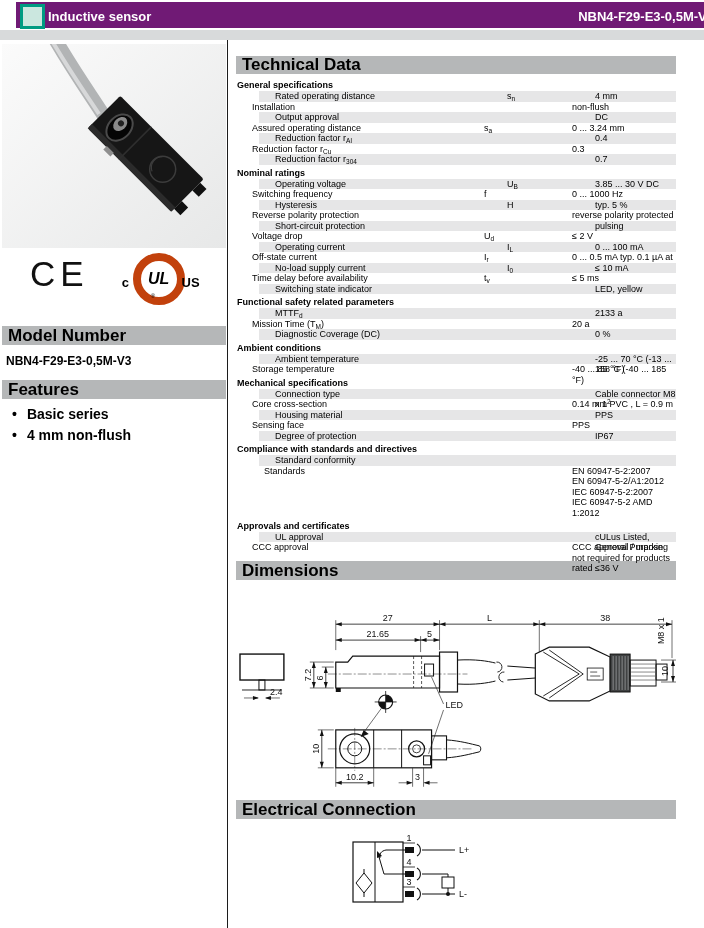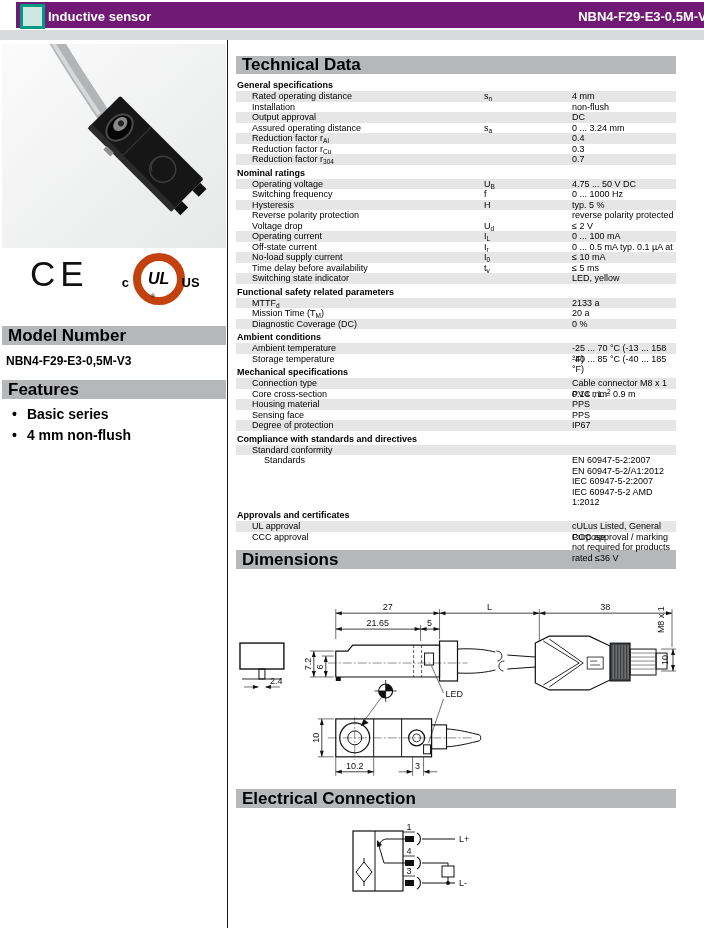--- a/index.html
+++ b/index.html
@@ -32,21 +32,21 @@
   .model-bar{margin-top:26px;}
   .model-text{font-size:12px;font-weight:bold;margin:9px 0 0 4px;}
   .features-bar{margin-top:12px;}
   .features-list{margin:7px 0 0 10px;padding:0;list-style:none;}
   .features-list li{font-size:14px;font-weight:bold;margin-bottom:5px;display:flex;}
   .features-list li::before{content:"•";margin-right:10px;}
   
   .tech-table{margin-top:3px;font-size:9px;}
   .tech-section-title{font-size:9px;font-weight:bold;padding:3px 0 1px 1px;}
   .tech-row{position:relative;min-height:10.5px;line-height:10.5px;padding-left:16px;box-sizing:border-box;}
-  .tech-row.shaded{background:#e6e6e7;}
+  .tech-row.shaded{background:#e6e6e7;margin-left:23px;}
   .tech-row.indent2{padding-left:28px;}
   .t-sym{position:absolute;left:248px;top:0;}
   .t-val{position:absolute;left:336px;top:0;line-height:10.5px;}
   sub{font-size:6.5px;vertical-align:-2px;line-height:0;}
   sup{font-size:6.5px;vertical-align:3px;line-height:0;}
   
   .dim-bar{margin-top:8px;}
   .elec-bar{margin-top:2px;}
   svg text.dt{font-size:9px;fill:#111;font-family:"Liberation Sans","DejaVu Sans",sans-serif;}
   svg .ln{stroke:#111;fill:none;}
@@ -117,24 +117,25 @@
   <div class="tech-table">
       <div class="tech-section-title">General specifications</div>
       <div class="tech-row shaded"><span class="t-label">Rated operating distance</span><span class="t-sym">s<sub>n</sub></span><span class="t-val">4 mm</span></div>
       <div class="tech-row"><span class="t-label">Installation</span><span class="t-val">non-flush</span></div>
       <div class="tech-row shaded"><span class="t-label">Output approval</span><span class="t-val">DC</span></div>
       <div class="tech-row"><span class="t-label">Assured operating distance</span><span class="t-sym">s<sub>a</sub></span><span class="t-val">0 ... 3.24 mm</span></div>
       <div class="tech-row shaded"><span class="t-label">Reduction factor r<sub>Al</sub></span><span class="t-val">0.4</span></div>
       <div class="tech-row"><span class="t-label">Reduction factor r<sub>Cu</sub></span><span class="t-val">0.3</span></div>
       <div class="tech-row shaded"><span class="t-label">Reduction factor r<sub>304</sub></span><span class="t-val">0.7</span></div>
       <div class="tech-section-title">Nominal ratings</div>
-      <div class="tech-row shaded"><span class="t-label">Operating voltage</span><span class="t-sym">U<sub>B</sub></span><span class="t-val">4.75 ... 50 V DC</span></div>
+      <div class="tech-row shaded"><span class="t-label">Operating voltage</span><span class="t-sym">U<sub>B</sub></span><span class="t-val">3.85 ... 30 V DC</span></div>
       <div class="tech-row"><span class="t-label">Switching frequency</span><span class="t-sym">f</span><span class="t-val">0 ... 1000 Hz</span></div>
       <div class="tech-row shaded"><span class="t-label">Hysteresis</span><span class="t-sym">H</span><span class="t-val">typ. 5  %</span></div>
       <div class="tech-row"><span class="t-label">Reverse polarity protection</span><span class="t-val">reverse polarity protected</span></div>
+      <div class="tech-row shaded"><span class="t-label">Short-circuit protection</span><span class="t-val">pulsing</span></div>
       <div class="tech-row"><span class="t-label">Voltage drop</span><span class="t-sym">U<sub>d</sub></span><span class="t-val">≤ 2 V</span></div>
       <div class="tech-row shaded"><span class="t-label">Operating current</span><span class="t-sym">I<sub>L</sub></span><span class="t-val">0 ... 100 mA</span></div>
       <div class="tech-row"><span class="t-label">Off-state current</span><span class="t-sym">I<sub>r</sub></span><span class="t-val">0 ... 0.5 mA typ. 0.1 µA at 25 °C</span></div>
       <div class="tech-row shaded"><span class="t-label">No-load supply current</span><span class="t-sym">I<sub>0</sub></span><span class="t-val">≤ 10 mA</span></div>
       <div class="tech-row"><span class="t-label">Time delay before availability</span><span class="t-sym">t<sub>v</sub></span><span class="t-val">≤ 5 ms</span></div>
       <div class="tech-row shaded"><span class="t-label">Switching state indicator</span><span class="t-val">LED, yellow</span></div>
       <div class="tech-section-title">Functional safety related parameters</div>
       <div class="tech-row shaded"><span class="t-label">MTTF<sub>d</sub></span><span class="t-val">2133 a</span></div>
       <div class="tech-row"><span class="t-label">Mission Time (T<sub>M</sub>)</span><span class="t-val">20 a</span></div>
       <div class="tech-row shaded"><span class="t-label">Diagnostic Coverage (DC)</span><span class="t-val">0 %</span></div>

